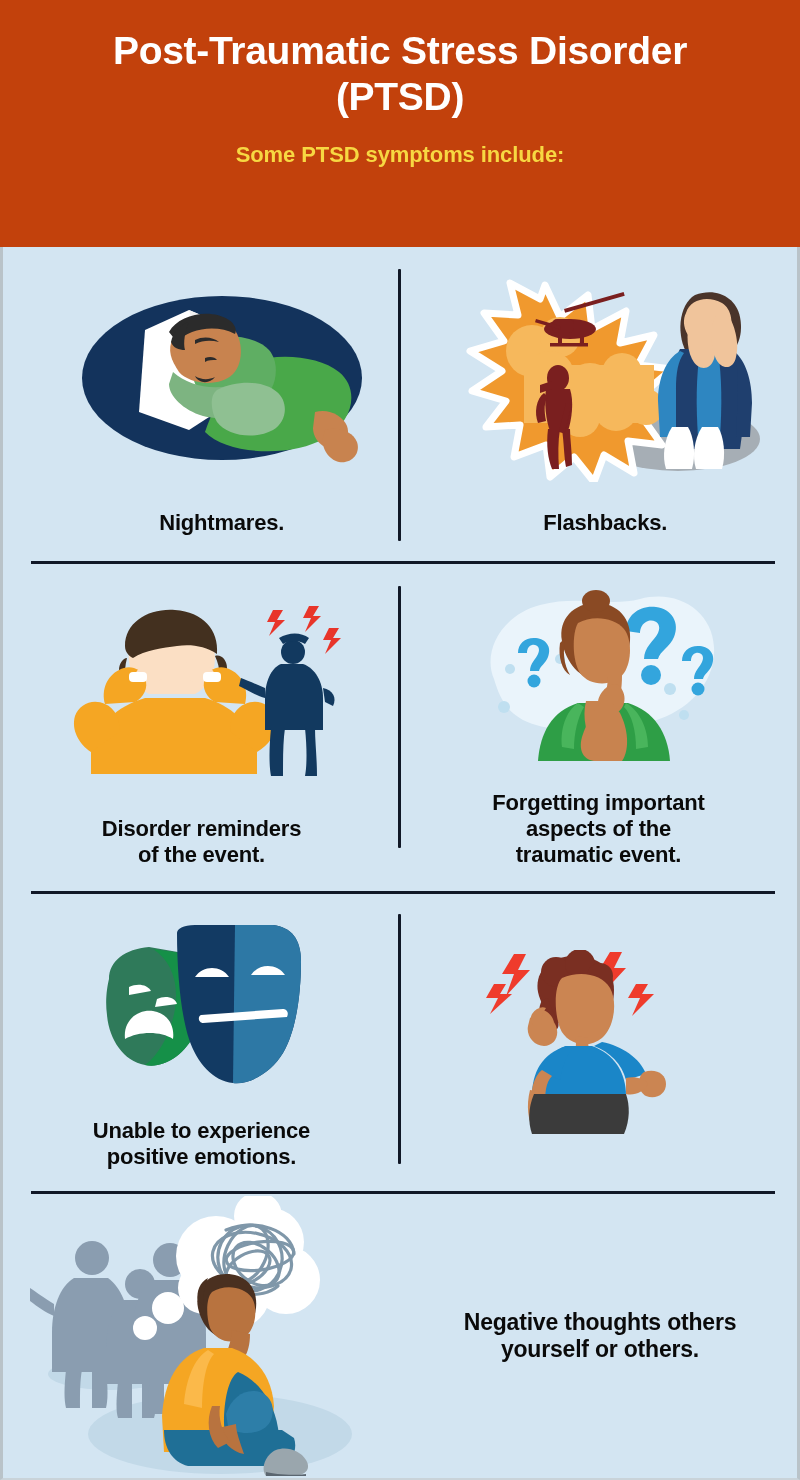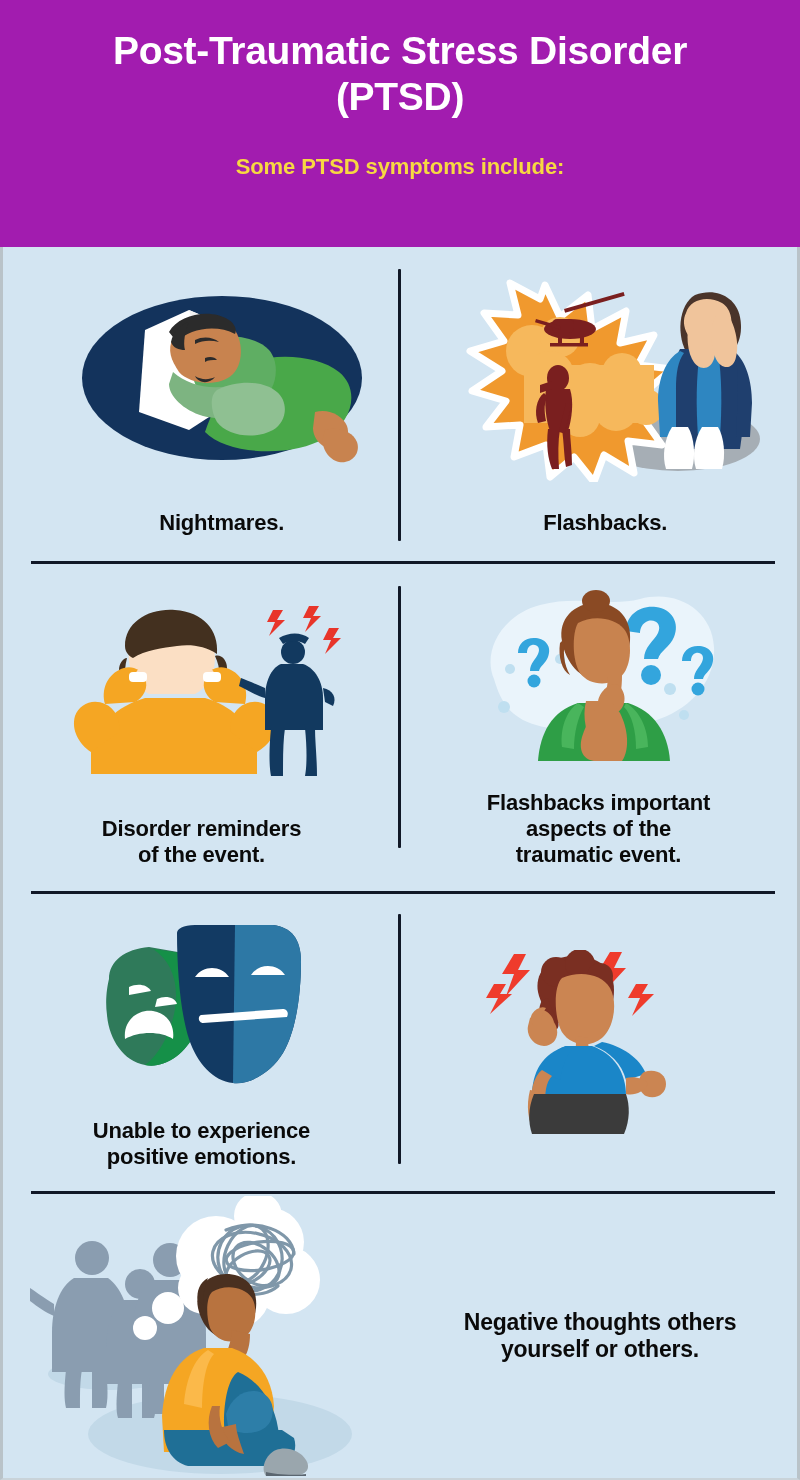--- a/index.html
+++ b/index.html
@@ -16,40 +16,40 @@
     border-left:3px solid #b9c3c9;
     border-right:3px solid #b9c3c9;
     border-top:2px solid #c9d3d9;
     border-bottom:2px solid #c9d3d9;
   }
 
   
   .header {
     position:absolute; left:-3px; top:-2px;
     width:800px; height:247px;
-    background:#a21caf;
+    background:#c2410c;
     display:flex; flex-direction:column;
     align-items:center; justify-content:flex-start;
     padding-top:28px;
   }
   .header-title {
     color:#ffffff;
     font-size:39px;
     font-weight:bold;
     line-height:1.18;
     text-align:center;
     letter-spacing:-0.3px;
     max-width:720px;
   }
   .header-sub {
     color:#f7d842;
     font-size:22px;
     font-weight:bold;
     text-align:center;
-    margin-top:34px;
+    margin-top:22px;
     letter-spacing:-0.1px;
   }
 
   
   .grid { position:absolute; left:0; top:247px; width:794px; }
 
   .row { position:relative; display:flex; }
   .row.r1 { height:313px;padding-left:27px; }
   .row.r2 { height:330px; }
   .row.r3 { height:300px; }
@@ -258,21 +258,21 @@
             <path d="M148 86 C148 100 146 112 142 120 L128 118 C132 106 134 94 134 86 Z" fill="#c8834f"></path>
             <path d="M104 114 C78 122 66 144 64 172 L196 172 C194 144 180 122 154 114 Z" fill="#2e9e46"></path>
             <path d="M112 112 C108 128 112 148 122 160 L142 156 C138 138 138 122 142 112 Z" fill="#c8834f"></path>
             <path d="M104 114 C92 122 86 140 88 158 L100 160 C100 144 104 128 110 118 Z" fill="#49b55c"></path>
             <path d="M152 114 C166 122 174 140 174 158 L162 160 C162 142 158 126 150 118 Z" fill="#49b55c"></path>
             <path d="M144 96 C154 104 152 120 142 124 C134 128 124 122 124 114 C124 104 136 92 144 96 Z" fill="#c8834f"></path>
             <path d="M132 106 C122 118 112 134 108 148 C104 162 110 172 122 172 L148 172 C156 160 154 140 146 124 Z" fill="#c8834f"></path>
           </svg>
         </div>
         <div class="caption">
-          <div>Flashbacks important</div>
+          <div>Forgetting important</div>
           <div>aspects of the</div>
           <div>traumatic event.</div>
         </div>
       </div>
     </div>
 
     <div style="position:relative;height:0;">
       <div class="hdiv" style="top:-1px;"></div>
     </div>
 

